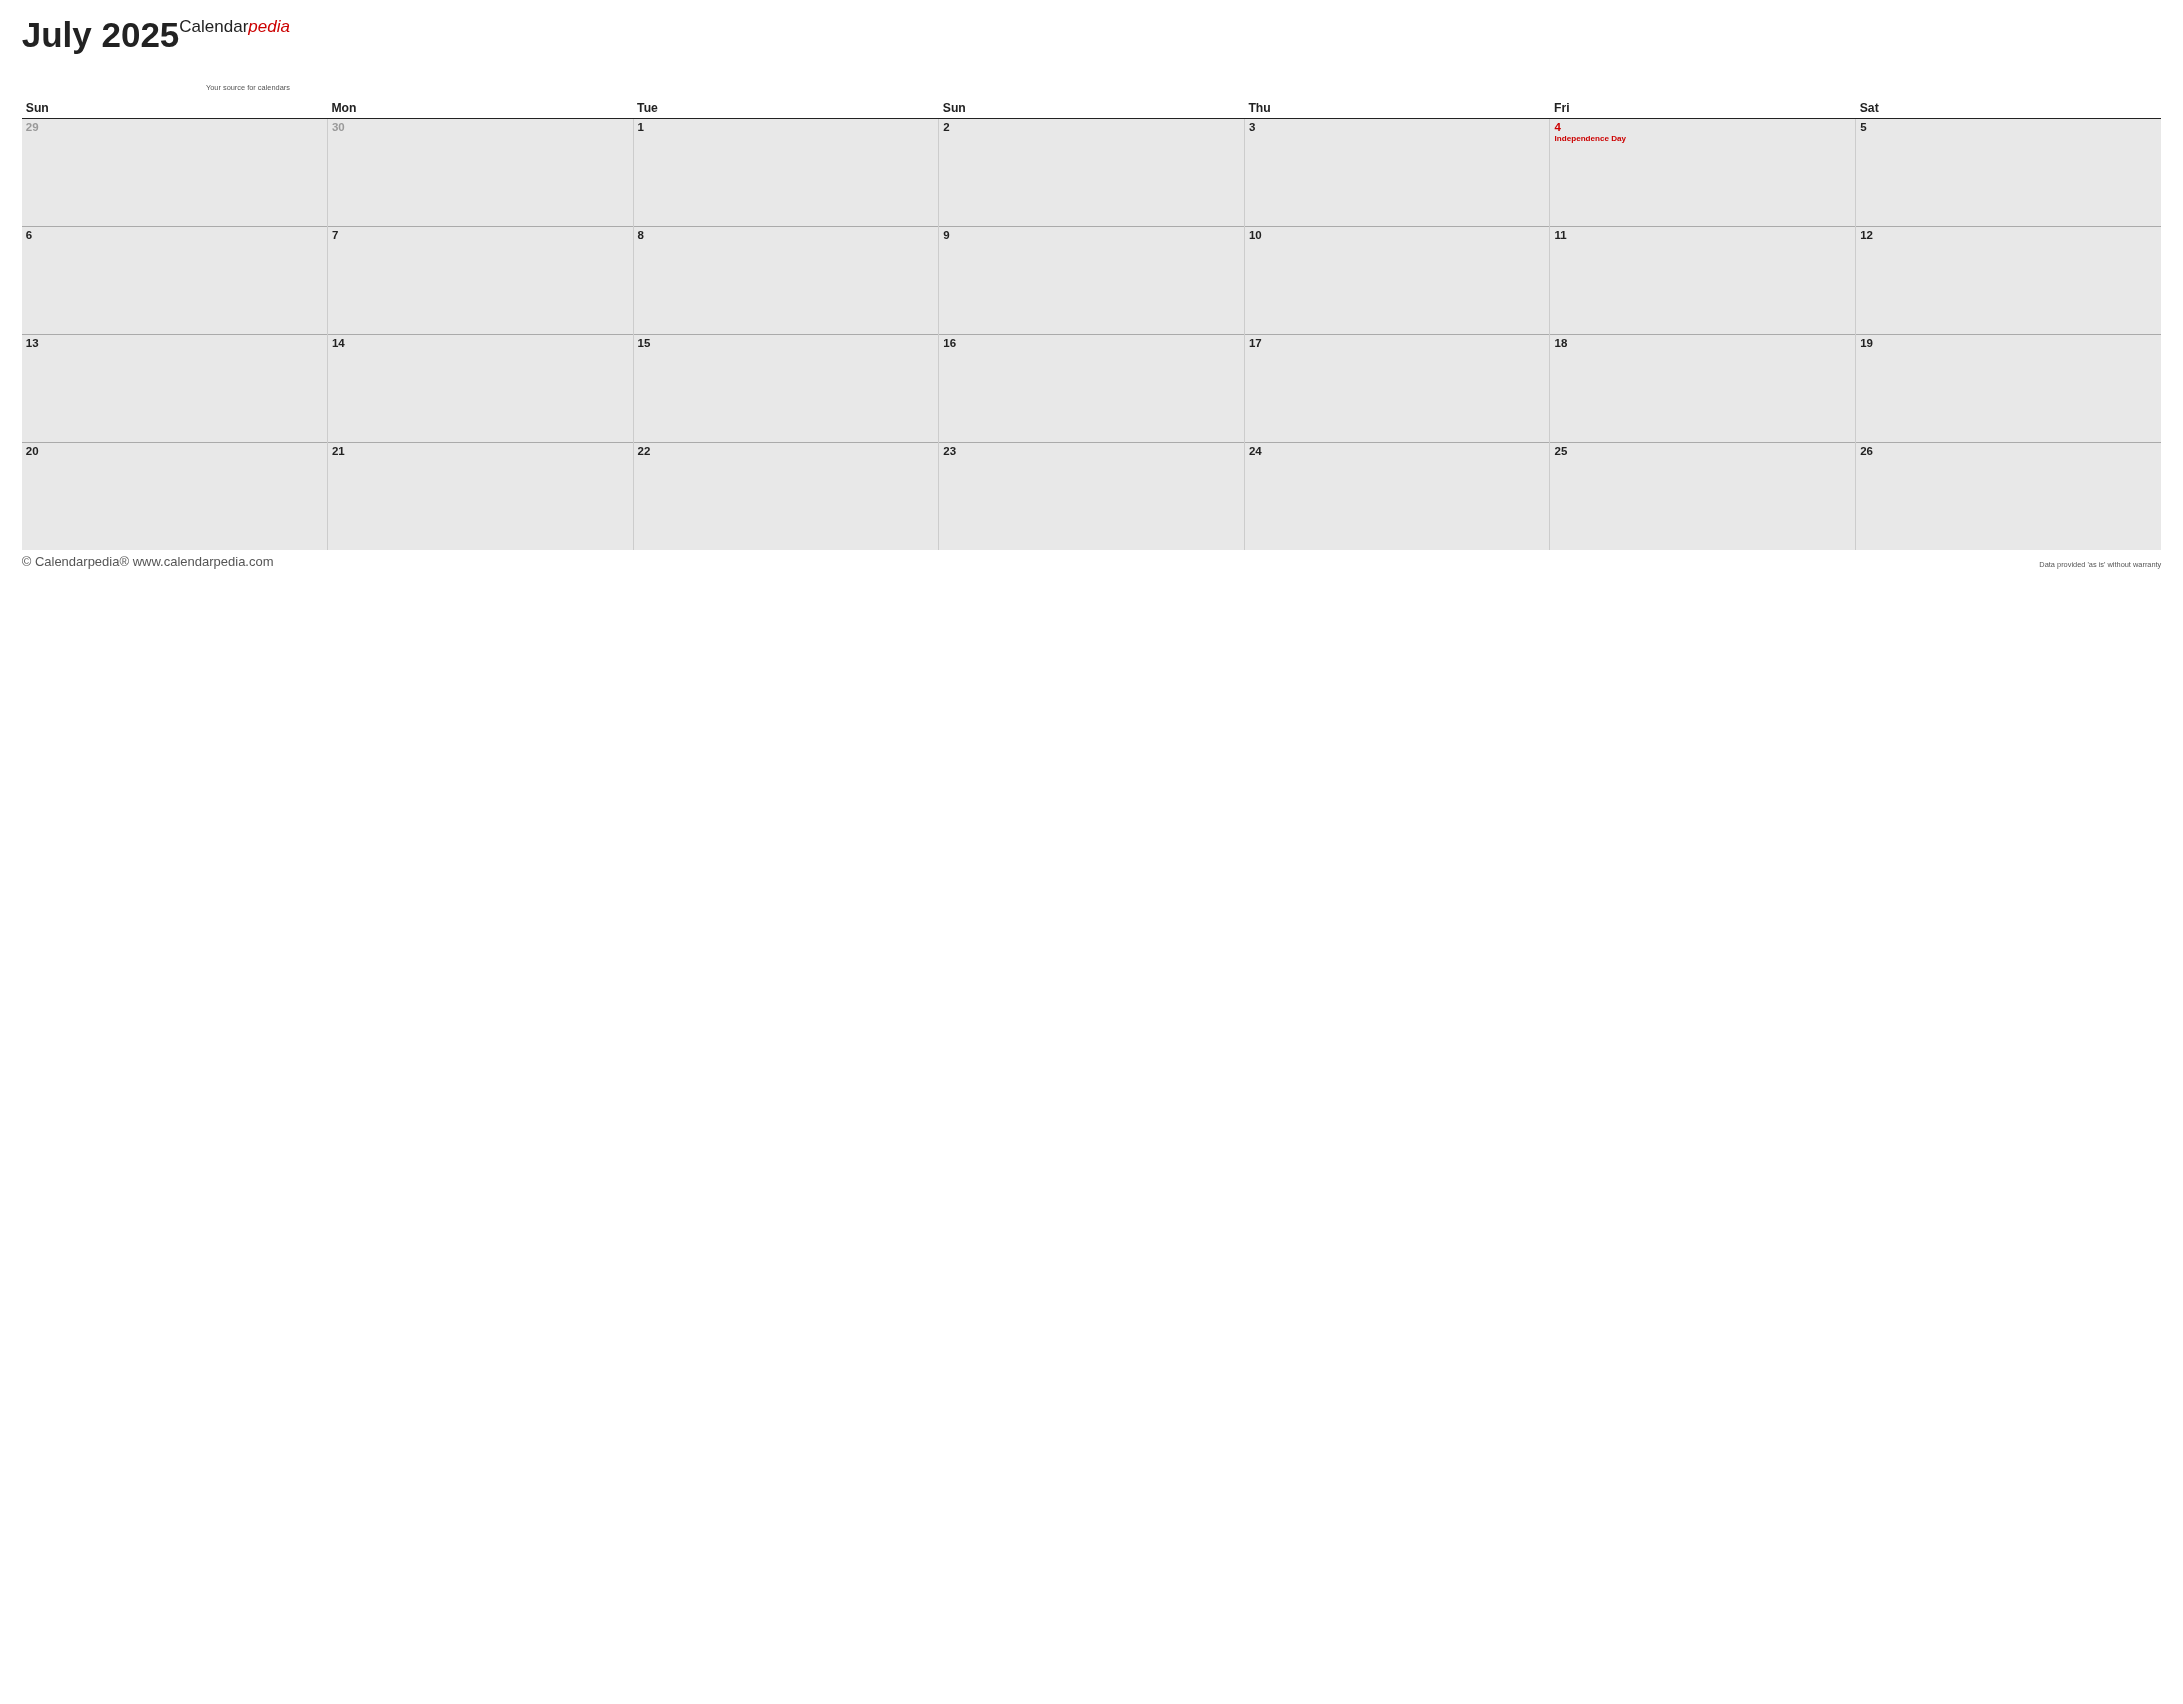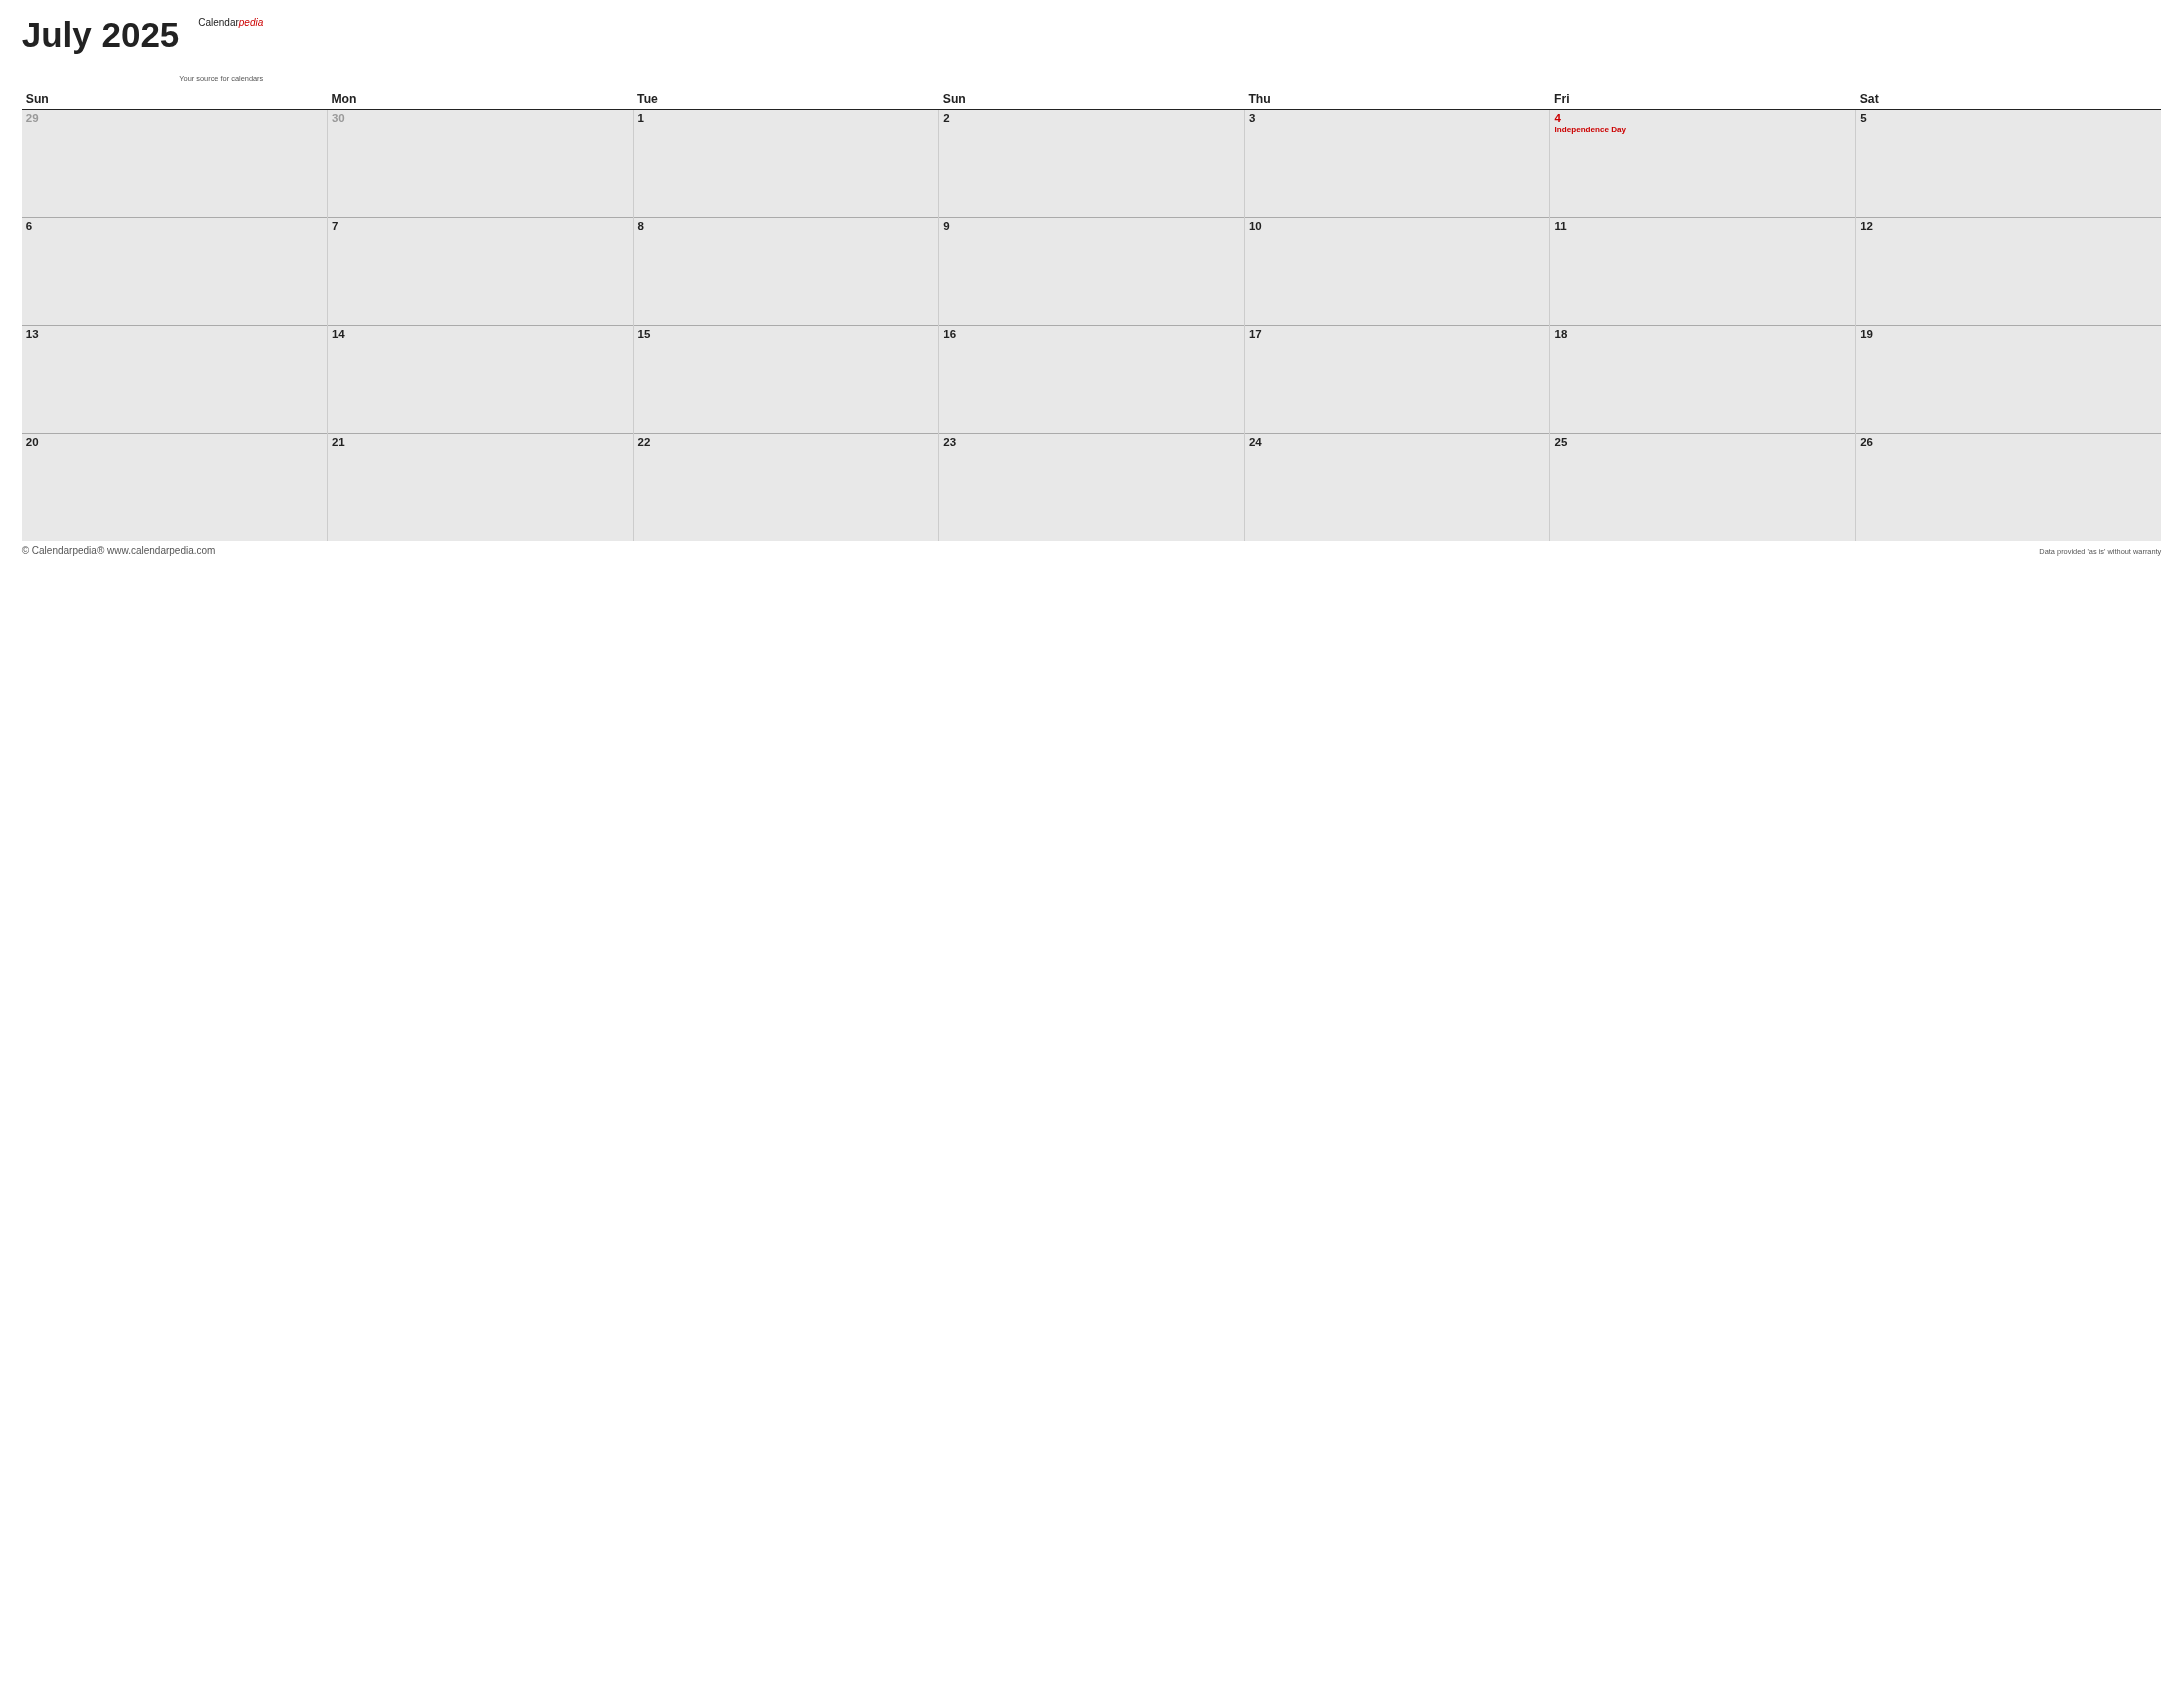--- a/index.html
+++ b/index.html
@@ -29,21 +29,21 @@
       color: #222;
       line-height: 1.1;
     }
 
     .brand {
       text-align: right;
       line-height: 1.3;
     }
 
     .brand-name {
-      font-size: 10px;
+      font-size: 17px;
       color: #222;
       font-weight: normal;
     }
 
     .brand-name span {
       font-style: italic;
       color: #c00;
     }
 
     .brand-tagline {
@@ -101,21 +101,21 @@
 
     .footer {
       display: flex;
       justify-content: space-between;
       align-items: flex-end;
       margin-top: 2.7px;
       padding-top: 1.4px;
     }
 
     .footer-left {
-      font-size: 10px;
+      font-size: 13px;
       color: #555;
     }
 
     .footer-right {
       font-size: 7.4px;
       color: #555;
       text-align: left;
     }
 
     .day-num {

